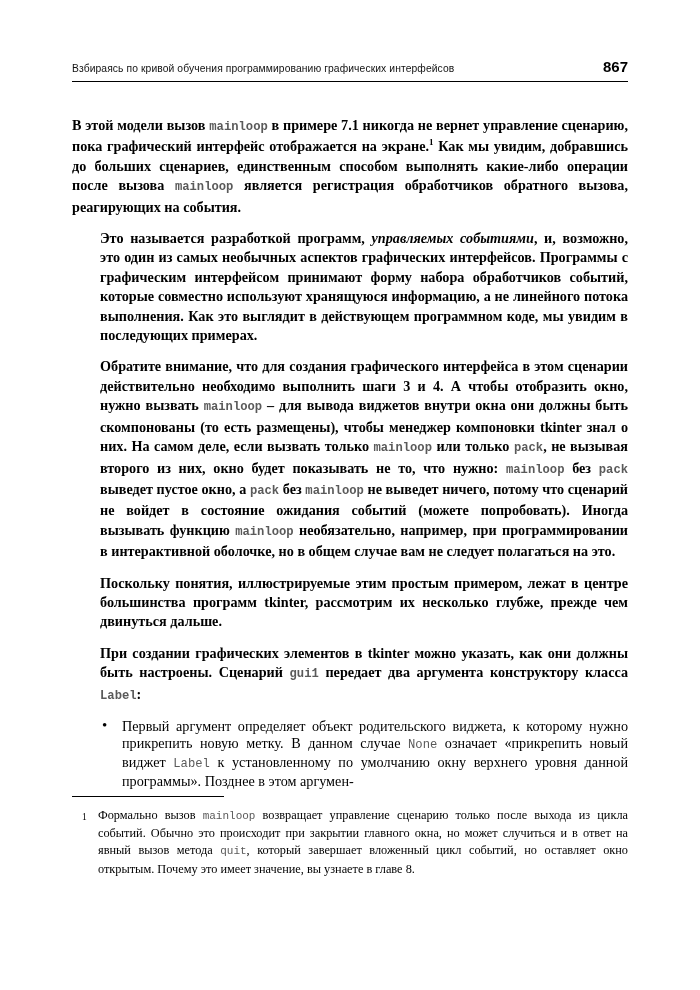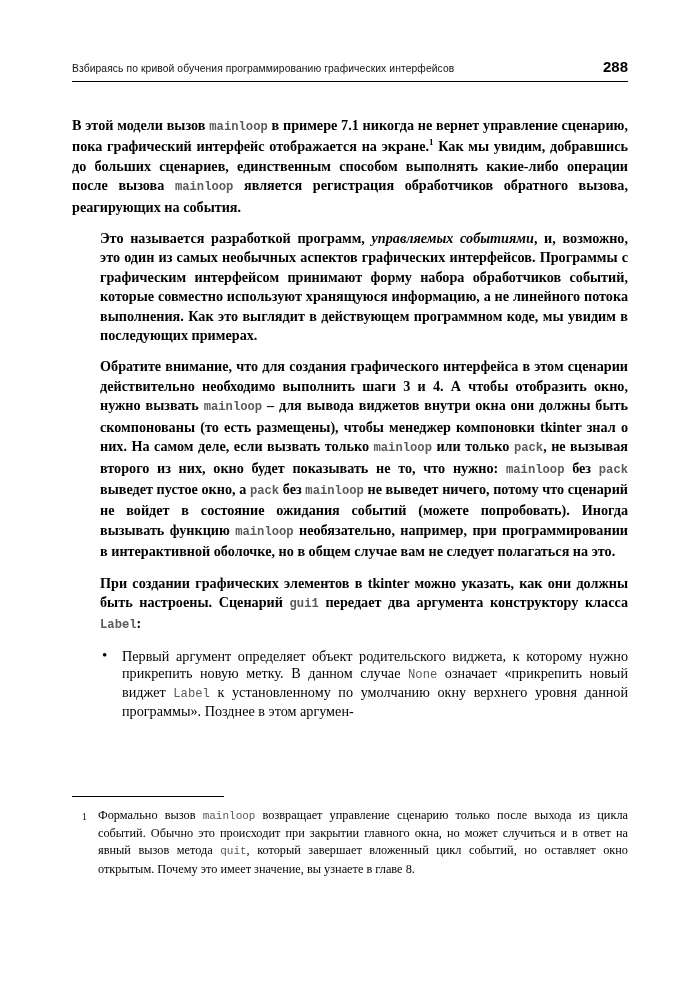--- a/index.html
+++ b/index.html
@@ -131,31 +131,32 @@
     line-height: 0;
   }
 </style>
 </head>
 <body>
 
 <div class="page">
 
   <div class="running-head">
     <div class="rh-title">Взбираясь по кривой обучения программированию графических интерфейсов</div>
-    <div class="rh-folio">288</div>
+    <div class="rh-folio">867</div>
   </div>
 
   <div class="body">
 
     <p class="para"><span>В этой модели вызов </span><span class="code">mainloop</span><span> в примере 7.1 никогда не вернет управление сценарию, пока графический интерфейс отображается на экране.</span><sup class="fnref">1</sup><span> Как мы увидим, добравшись до больших сценариев, единственным способом выполнять какие-либо операции после вызова </span><span class="code">mainloop</span><span> является регистрация обработчиков обратного вызова, реагирующих на события.</span></p>
 
     <p class="para indent"><span>Это называется разработкой программ, </span><span class="italic">управляемых событиями</span><span>, и, возможно, это один из самых необычных аспектов графических интерфейсов. Программы с графическим интерфейсом принимают форму набора обработчиков событий, которые совместно используют хранящуюся информацию, а не линейного потока выполнения. Как это выглядит в действующем программном коде, мы увидим в последующих примерах.</span></p>
 
     <p class="para indent"><span>Обратите внимание, что для создания графического интерфейса в этом сценарии действительно необходимо выполнить шаги 3 и 4. А чтобы отобразить окно, нужно вызвать </span><span class="code">mainloop</span><span> – для вывода виджетов внутри окна они должны быть скомпонованы (то есть размещены), чтобы менеджер компоновки tkinter знал о них. На самом деле, если вызвать только </span><span class="code">mainloop</span><span> или только </span><span class="code">pack</span><span>, не вызывая второго из них, окно будет показывать не то, что нужно: </span><span class="code">mainloop</span><span> без </span><span class="code">pack</span><span> выведет пустое окно, а </span><span class="code">pack</span><span> без </span><span class="code">mainloop</span><span> не выведет ничего, потому что сценарий не войдет в состояние ожидания событий (можете попробовать). Иногда вызывать функцию </span><span class="code">mainloop</span><span> необязательно, например, при программировании в интерактивной оболочке, но в общем случае вам не следует полагаться на это.</span></p>
 
+    <p class="para indent">Поскольку понятия, иллюстрируемые этим простым примером, лежат в центре большинства программ tkinter, рассмотрим их несколько глубже, прежде чем двинуться дальше.</p>
 
 
     <p class="para indent"><span>При создании графических элементов в tkinter можно указать, как они должны быть настроены. Сценарий </span><span class="code">gui1</span><span> передает два аргумента конструктору класса </span><span class="code">Label</span><span>:</span></p>
 
     <ul class="bullets">
       <li><span>Первый аргумент определяет объект родительского виджета, к которому нужно прикрепить новую метку. В данном случае </span><span class="code">None</span><span> означает «прикрепить новый виджет </span><span class="code">Label</span><span> к установленному по умолчанию окну верхнего уровня данной программы». Позднее в этом аргумен-</span></li>
     </ul>
 
   </div>
 

